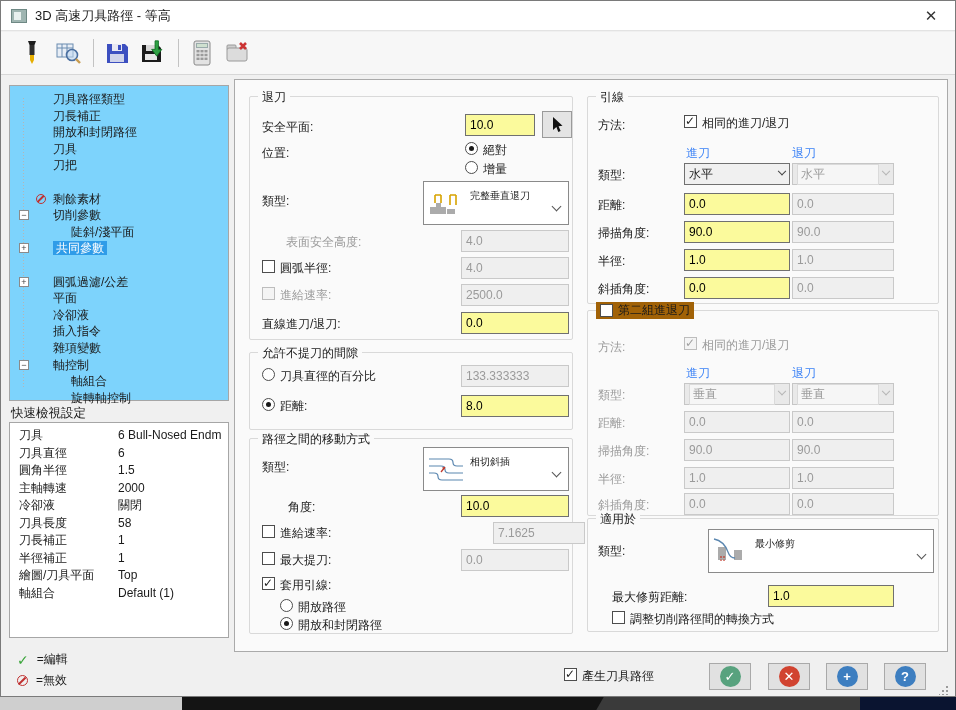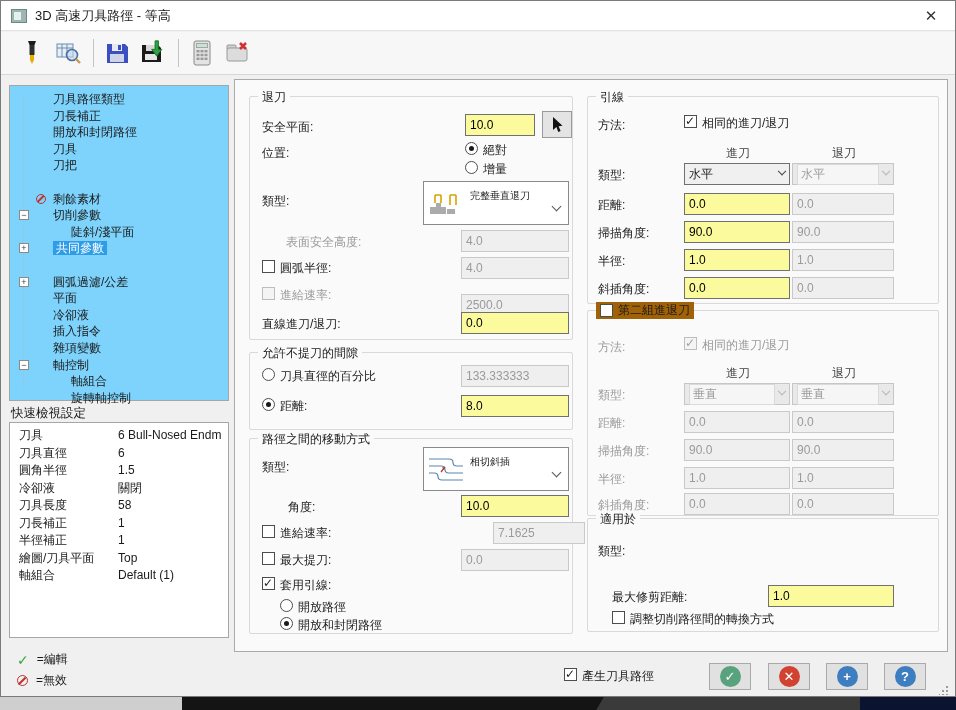--- a/index.html
+++ b/index.html
@@ -51,21 +51,21 @@
   .lgd .noent2 { position:relative; width:11px; height:11px; border:1.8px solid #c03030; border-radius:50%; }
   .lgd .noent2::after { content:""; position:absolute; left:-1px; top:3.6px; width:10px; height:1.8px; background:#c03030; transform:rotate(-45deg); }
 
   
   .main { position:absolute; left:233px; top:78px; width:714px; height:573px; background:#fafafa; border:1px solid #aaaaaa; }
   .grp { position:absolute; border:1px solid #d9d9d9; border-radius:2px; }
   .leg { position:absolute; top:-8px; left:8px; background:#fafafa; padding:0 4px; font-size:12px; white-space:nowrap; }
   .leg-chk { position:absolute; top:-9px; left:8px; background:#a16207; padding:0 4px; display:flex; align-items:center; gap:5px; white-space:nowrap; }
   .g-lbl { position:absolute; white-space:nowrap; font-size:12px; }
   .dis { color:#9a9a9a; }
-  .hdr { position:absolute; white-space:nowrap; font-size:12px; color:#404040;margin-left:40px; }
+  .hdr { position:absolute; white-space:nowrap; font-size:12px; color:#3b82f6; }
 
   .field { position:absolute; height:22px; border:1px solid #707070; background:#fff; font-size:12px; padding:2px 4px; font-family:"Liberation Sans","DejaVu Sans",sans-serif; }
   .field.yel { background:#fbfa9c; }
   .field.off { border-color:#c9c9c9; background:#efefef; color:#9a9a9a; }
 
   .crow { position:absolute; display:flex; align-items:flex-start; gap:5px; white-space:nowrap; font-size:12px; }
   .cb { width:13px; height:13px; border:1px solid #4d4d4d; background:#fff; position:relative; flex:none; }
   .cb.chk::after { content:"✓"; position:absolute; left:0px; top:-2.5px; font-size:12px; font-weight:bold; color:#222; }
   .cb.off { border-color:#bdbdbd; background:#f4f4f4; }
   .cb.off.chk::after { color:#a0a0a0; }
@@ -193,20 +193,24 @@
       </div>
     <div class="qrow">
         <span class="ql">刀具直徑</span>
         <span class="qv">6</span>
       </div>
     <div class="qrow">
         <span class="ql">圓角半徑</span>
         <span class="qv">1.5</span>
       </div>
     <div class="qrow">
+        <span class="ql">主軸轉速</span>
+        <span class="qv">2000</span>
+      </div>
+    <div class="qrow">
         <span class="ql">冷卻液</span>
         <span class="qv">關閉</span>
       </div>
     <div class="qrow">
         <span class="ql">刀具長度</span>
         <span class="qv">58</span>
       </div>
     <div class="qrow">
         <span class="ql">刀長補正</span>
         <span class="qv">1</span>
@@ -269,21 +273,21 @@
       <input class="field off" style="left: 211px; top: 133px; width: 108px;" disabled="" value="4.0">
       <div class="crow" style="left:12px; top:163px;">
           <span class="cb"></span>
           <span>圓弧半徑:</span>
         </div>
       <input class="field off" style="left: 211px; top: 160px; width: 108px;" disabled="" value="4.0">
       <div class="crow" style="left:12px; top:190px;">
           <span class="cb off"></span>
           <span class="dis">進給速率:</span>
         </div>
-      <input class="field off" style="left: 211px; top: 197px; width: 108px;" disabled="" value="2500.0">
+      <input class="field off" style="left: 211px; top: 187px; width: 108px;" disabled="" value="2500.0">
       <span class="g-lbl" style="left:12px; top:219px;">直線進刀/退刀:</span>
       <input class="field yel" style="left: 211px; top: 215px; width: 108px;" value="0.0">
     </div>
 
     <div class="grp" style="left:14px; top:272px; width:324px; height:78px;">
       <span class="leg">允許不提刀的間隙</span>
       <div class="crow" style="left:12px; top:15px;">
           <span class="rb"></span>
           <span>刀具直徑的百分比</span>
         </div>
@@ -402,20 +406,32 @@
       <input class="field off" style="left: 96px; top: 156px; width: 106px;" disabled="" value="1.0">
       <input class="field off" style="left: 204px; top: 156px; width: 102px;" disabled="" value="1.0">
       <span class="g-lbl dis" style="left:10px; top:186px;">斜插角度:</span>
       <input class="field off" style="left: 96px; top: 182px; width: 106px;" disabled="" value="0.0">
       <input class="field off" style="left: 204px; top: 182px; width: 102px;" disabled="" value="0.0">
     </div>
 
     <div class="grp" style="left:352px; top:438px; width:352px; height:114px;">
       <span class="leg">適用於</span>
       <span class="g-lbl" style="left:10px; top:24px;">類型:</span>
+      <div class="combo-big" style="left:120px; top:10px; width:226px;">
+        <span class="cicon">
+          <svg width="36" height="28" viewBox="0 0 36 28">
+              <rect x="5" y="11" width="8" height="13" fill="#ababab"></rect>
+              <rect x="21" y="14" width="8" height="10" fill="#ababab"></rect>
+              <path d="M1 3 q10 2 14 13 q2 6 7 6" stroke="#5b87b0" fill="none" stroke-width="1.3"></path>
+              <path d="M8 20 v5 M11 20 v5" stroke="#c0392b" stroke-width="1.2" stroke-dasharray="2 1.5"></path>
+            </svg>
+        </span>
+        <span class="ctext">最小修剪</span>
+        <span class="chev"></span>
+      </div>
       <span class="g-lbl" style="left:24px; top:70px;">最大修剪距離:</span>
       <input class="field yel" style="left: 180px; top: 66px; width: 126px;" value="1.0">
       <div class="crow" style="left:24px; top:92px;">
           <span class="cb"></span>
           <span>調整切削路徑間的轉換方式</span>
         </div>
     </div>
 
   </div>
 

